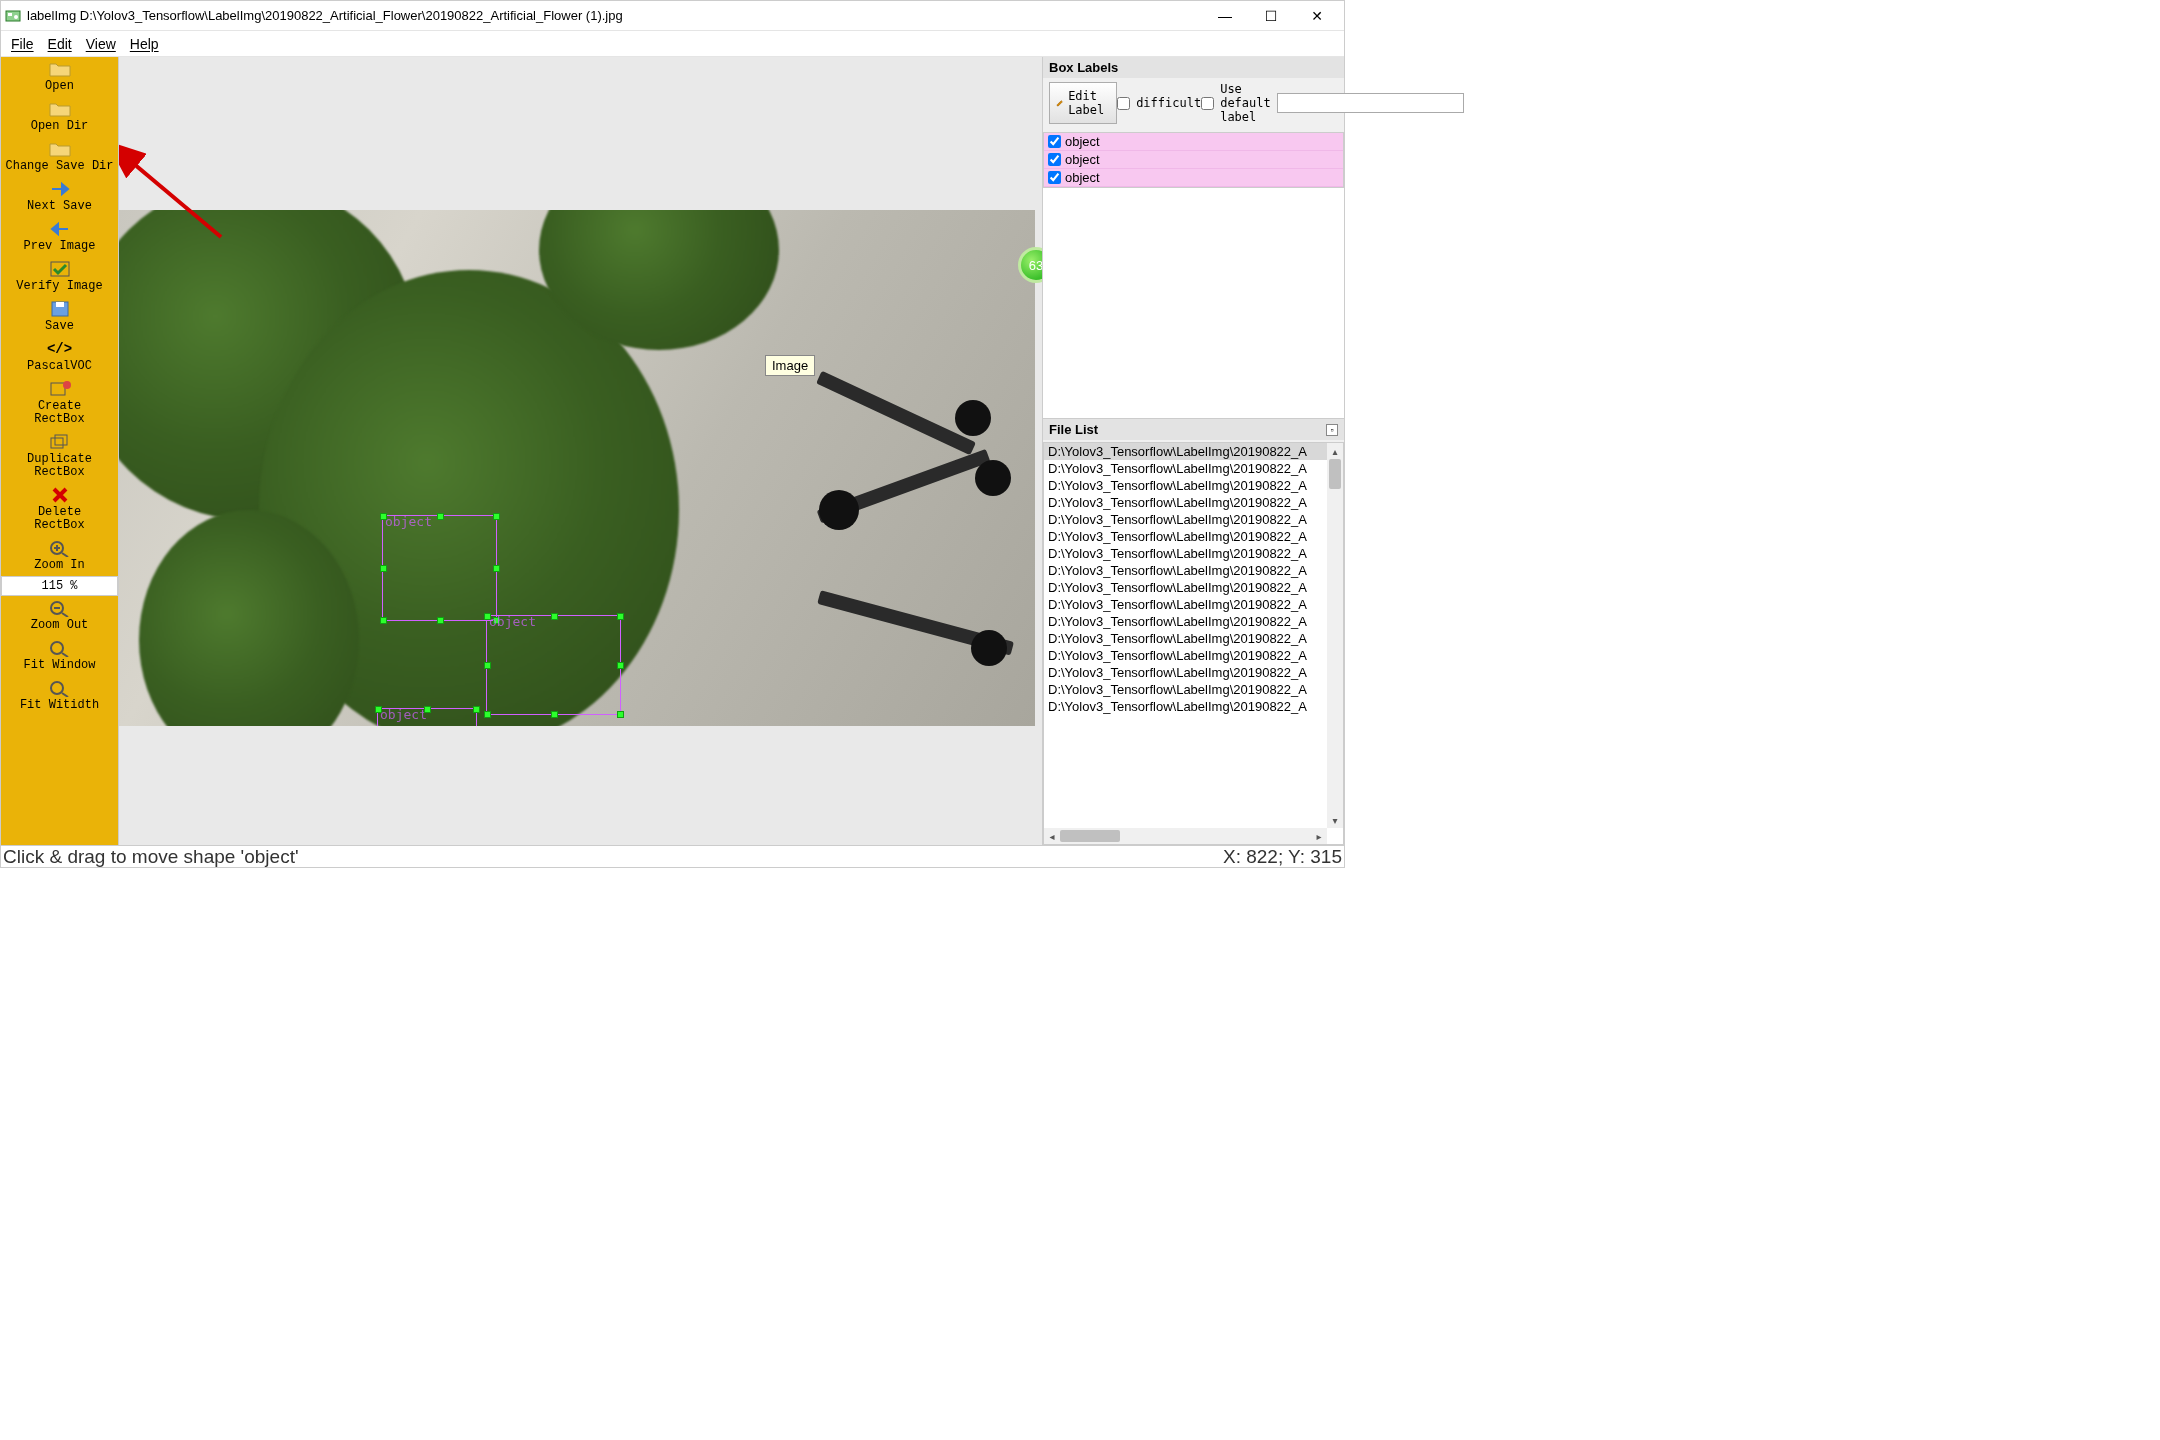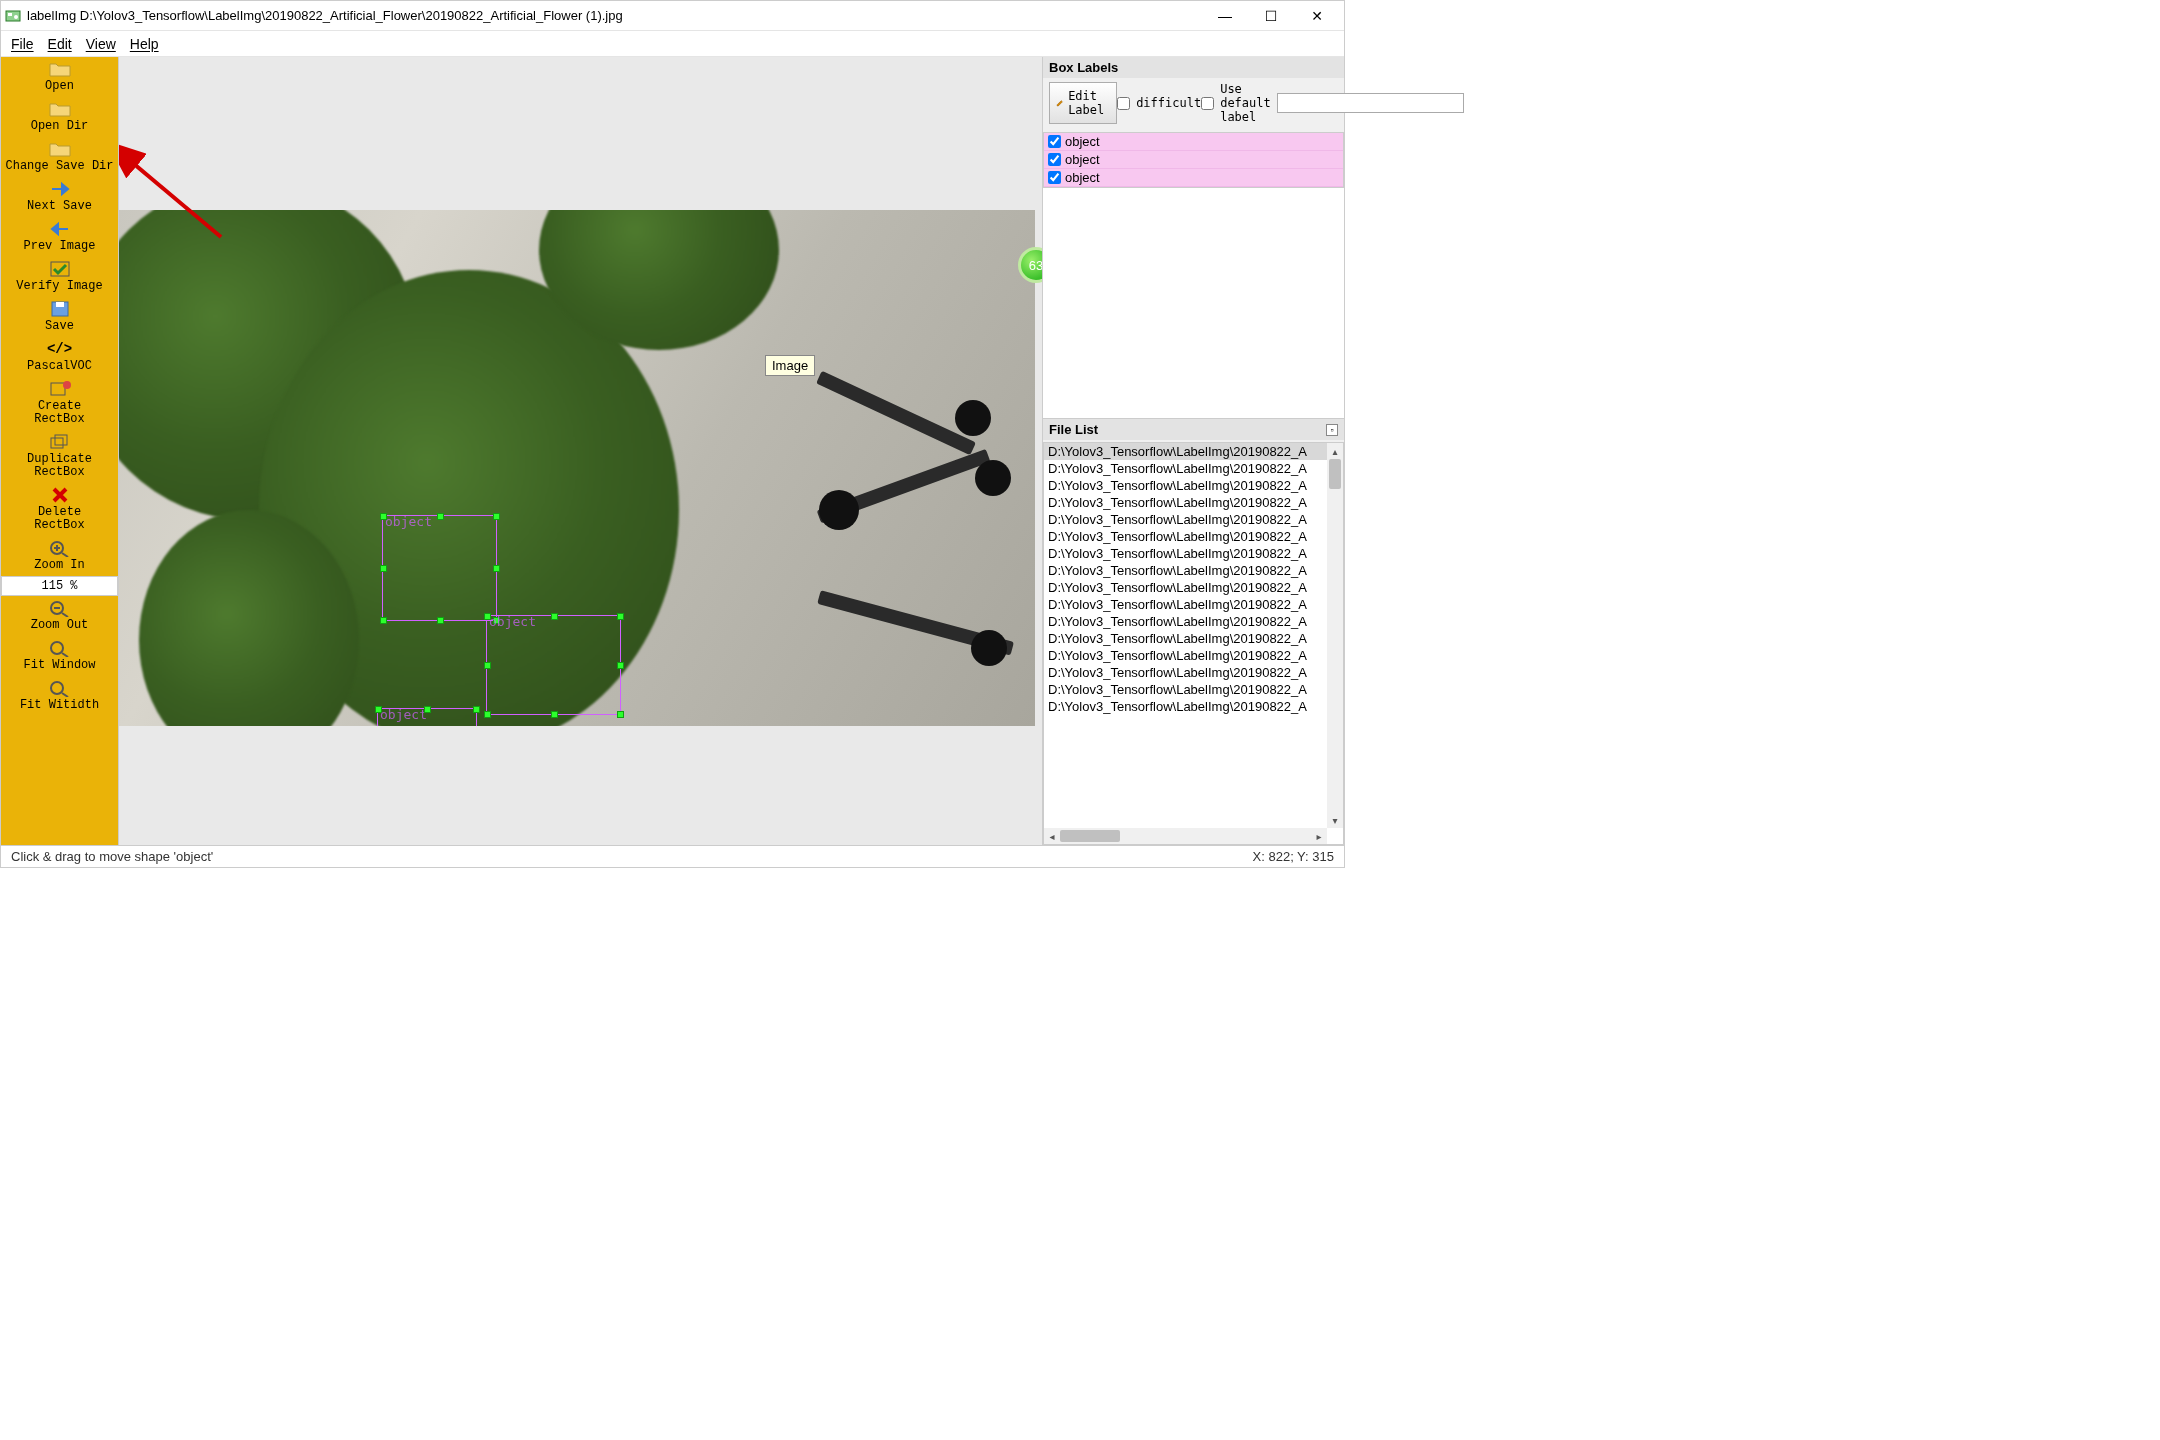--- a/index.html
+++ b/index.html
@@ -50,21 +50,21 @@
   .fileitem.sel { background:#d8d8d8; }
   .vscroll { position:absolute; top:0; right:0; bottom:16px; width:16px; background:#f0f0f0; display:flex; flex-direction:column; align-items:center; }
   .vscroll .arr { width:16px; height:16px; display:flex; align-items:center; justify-content:center; font-size:10px; color:#555; }
   .vscroll .track { flex:1; width:16px; background:#f0f0f0; position:relative; }
   .vscroll .thumb { position:absolute; left:2px; right:2px; top:0; height:30px; background:#c0c0c0; border-radius:2px; }
   .hscroll { position:absolute; left:0; right:16px; bottom:0; height:16px; background:#f0f0f0; display:flex; align-items:center; }
   .hscroll .arr { width:16px; height:16px; display:flex; align-items:center; justify-content:center; font-size:10px; color:#555; }
   .hscroll .track { flex:1; height:16px; background:#f0f0f0; position:relative; }
   .hscroll .thumb { position:absolute; top:2px; bottom:2px; left:0; width:60px; background:#c0c0c0; border-radius:2px; }
   
-  .statusbar { height: 22px; display:flex; align-items:center; justify-content:space-between; padding:0 10px; font-size:13px; border-top:1px solid #ccc; color:#333; }
+  .statusbar { height: 22px; display:flex; align-items:center; justify-content:space-between; padding:0 2px; font-size:19px; border-top:1px solid #ccc; color:#333; }
   .green-badge { position:absolute; right:-12px; top:190px; width:36px; height:36px; border-radius:50%; background: radial-gradient(circle at 35% 35%, #9af06a, #3abf2a 70%); border:3px solid #bfeaa0; display:flex; align-items:center; justify-content:center; color:#fff; font-weight:normal; font-size:13px; z-index:50; }
 </style>
 </head>
 <body>
 
 <div class="window">
 
   <div class="titlebar">
     <span class="icon">
       <svg width="16" height="16" viewBox="0 0 16 16">

